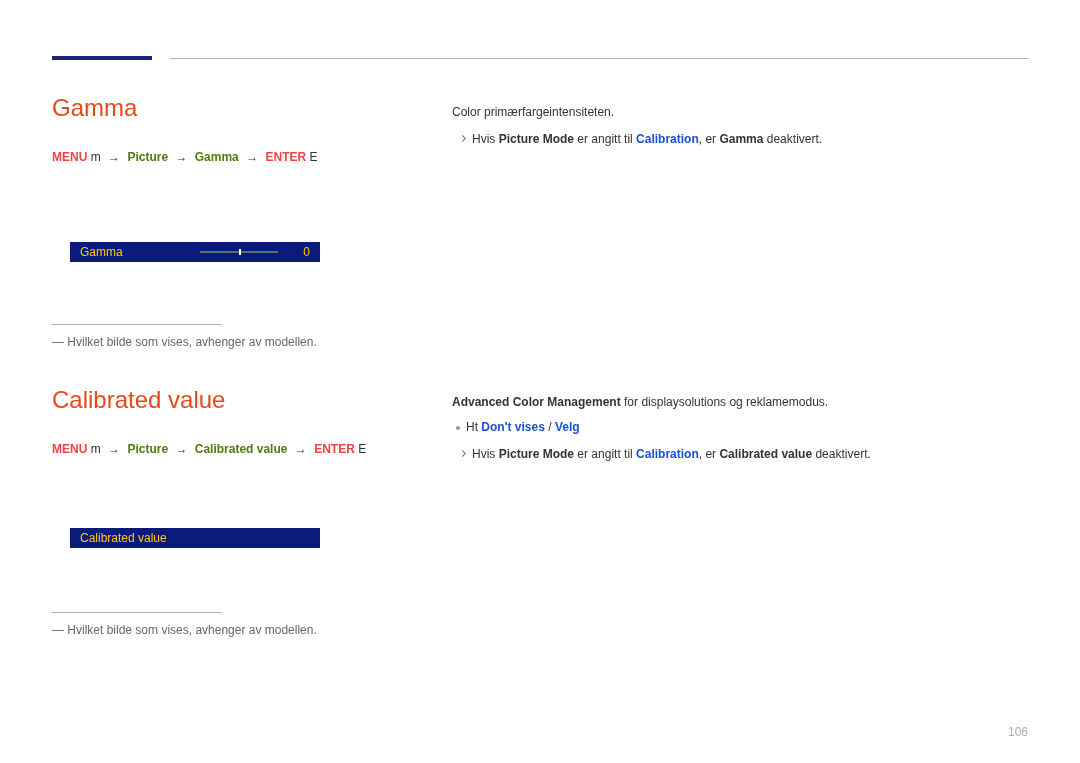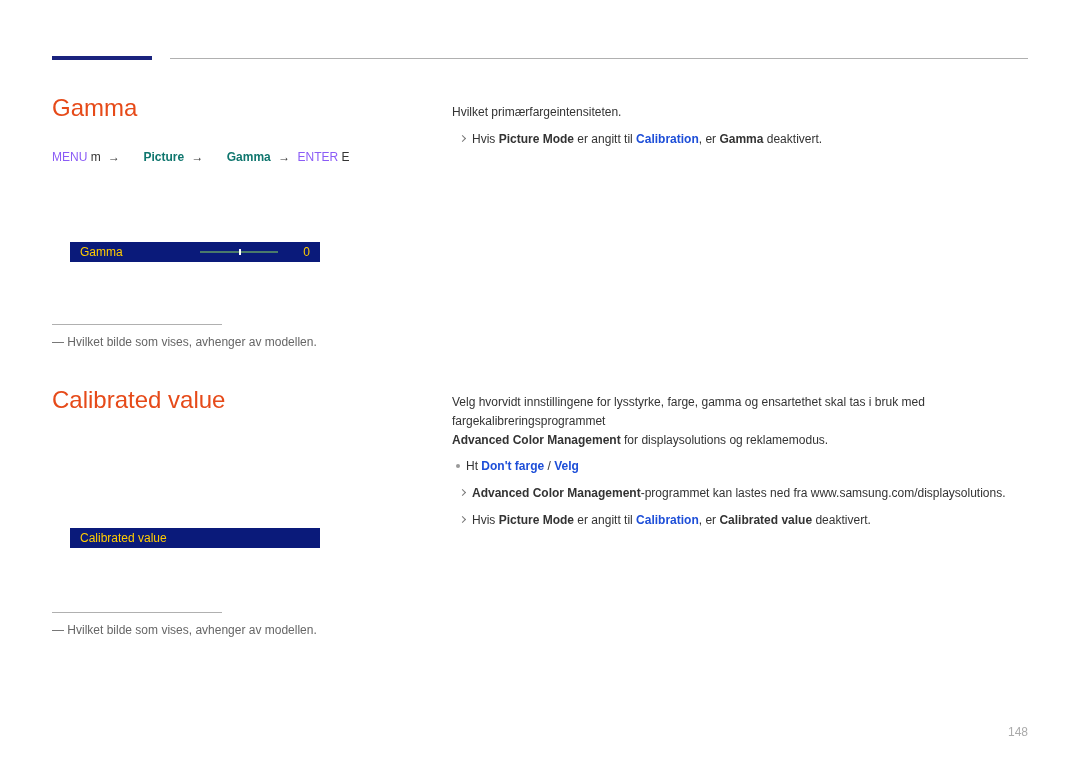--- a/index.html
+++ b/index.html
@@ -29,23 +29,23 @@
     background: #b0b0b0;
   }
   .section { position: absolute; }
   .section-heading {
     font-size: 24px;
     color: #e64a19;
     font-weight: 400;
     letter-spacing: 0;
   }
   .path { font-size: 12px; color: #333; margin-top: 28px; }
-  .path .b { font-weight: normal; color: #8b5cf6; }
+  .path .b { font-weight: bold; color: #ef4444; }
   .path .arrow { margin: 0 4px; }
-  .path .red { color: #0f766e; font-weight: bold; margin-left: 16px; }
+  .path .red { color: #4d7c0f; font-weight: bold; }
   .ui-box {
     width: 250px;
     height: 20px;
     background: #0a1a7a;
     color: #ffcc00;
     font-size: 12px;
     padding: 0 10px;
     display: flex;
     align-items: center;
     justify-content: space-between;
@@ -126,49 +126,56 @@
   </div>
   <span>0</span>
 </div>
 
 <div style="position:absolute; left:52px; top:270px;">
   <div class="footnote-rule"></div>
   <div class="footnote">― <span>Hvilket bilde som vises, avhenger av modellen.</span></div>
 </div>
 
 <div class="body-text" style="left:452px; top:103px; right:52px;">
-  <div>Hvilket primærfargeintensiteten.</div>
+  <div>Color primærfargeintensiteten.</div>
   <div class="bullet-row">
     <span>Hvis </span><span class="inline-bold">Picture Mode</span><span> er angitt til </span><span class="inline-red">Calibration</span><span>, er </span><span class="inline-bold">Gamma</span><span> deaktivert.</span>
   </div>
 </div>
 
 <div class="section" style="left:52px; top:386px; width:320px;">
   <div class="section-heading">Calibrated value</div>
+  <div class="path">
+    <span class="b">MENU</span>
+    <span>m</span>
+    <span class="arrow">→</span>
+    <span class="red">Picture</span>
+    <span class="arrow">→</span>
+    <span class="red">Calibrated value</span>
+    <span class="arrow">→</span>
+    <span class="b">ENTER</span>
+    <span>E</span>
+  </div>
 </div>
 
 <div class="ui-box" style="position:absolute; left:70px; top:528px;">
   <span>Calibrated value</span>
 </div>
 
 <div style="position:absolute; left:52px; top:558px;">
   <div class="footnote-rule"></div>
   <div class="footnote">― <span>Hvilket bilde som vises, avhenger av modellen.</span></div>
 </div>
 
 <div class="body-text" style="left:452px; top:393px; right:52px;">
-  <div>Velg hvorvidt innstillingene for lysstyrke, farge, gamma og ensartethet skal tas i bruk med fargekalibreringsprogrammet</div>
   <div>
     <span class="inline-bold">Advanced Color Management</span><span> for displaysolutions og reklamemodus.</span>
   </div>
   <div style="margin-top:6px;">
     <span class="dot"></span><span>Ht</span>
-    <span class="inline-red">Don't farge</span><span> / </span><span class="inline-red">Velg</span>
-  </div>
-  <div class="bullet-row">
-    <span class="inline-bold">Advanced Color Management</span><span>-programmet kan lastes ned fra www.samsung.com/displaysolutions.</span>
+    <span class="inline-red">Don't vises</span><span> / </span><span class="inline-red">Velg</span>
   </div>
   <div class="bullet-row">
     <span>Hvis </span><span class="inline-bold">Picture Mode</span><span> er angitt til </span><span class="inline-red">Calibration</span><span>, er </span><span class="inline-bold">Calibrated value</span><span> deaktivert.</span>
   </div>
 </div>
 
-<div class="pagenum">148</div>
+<div class="pagenum">106</div>
 
 </body></html>

